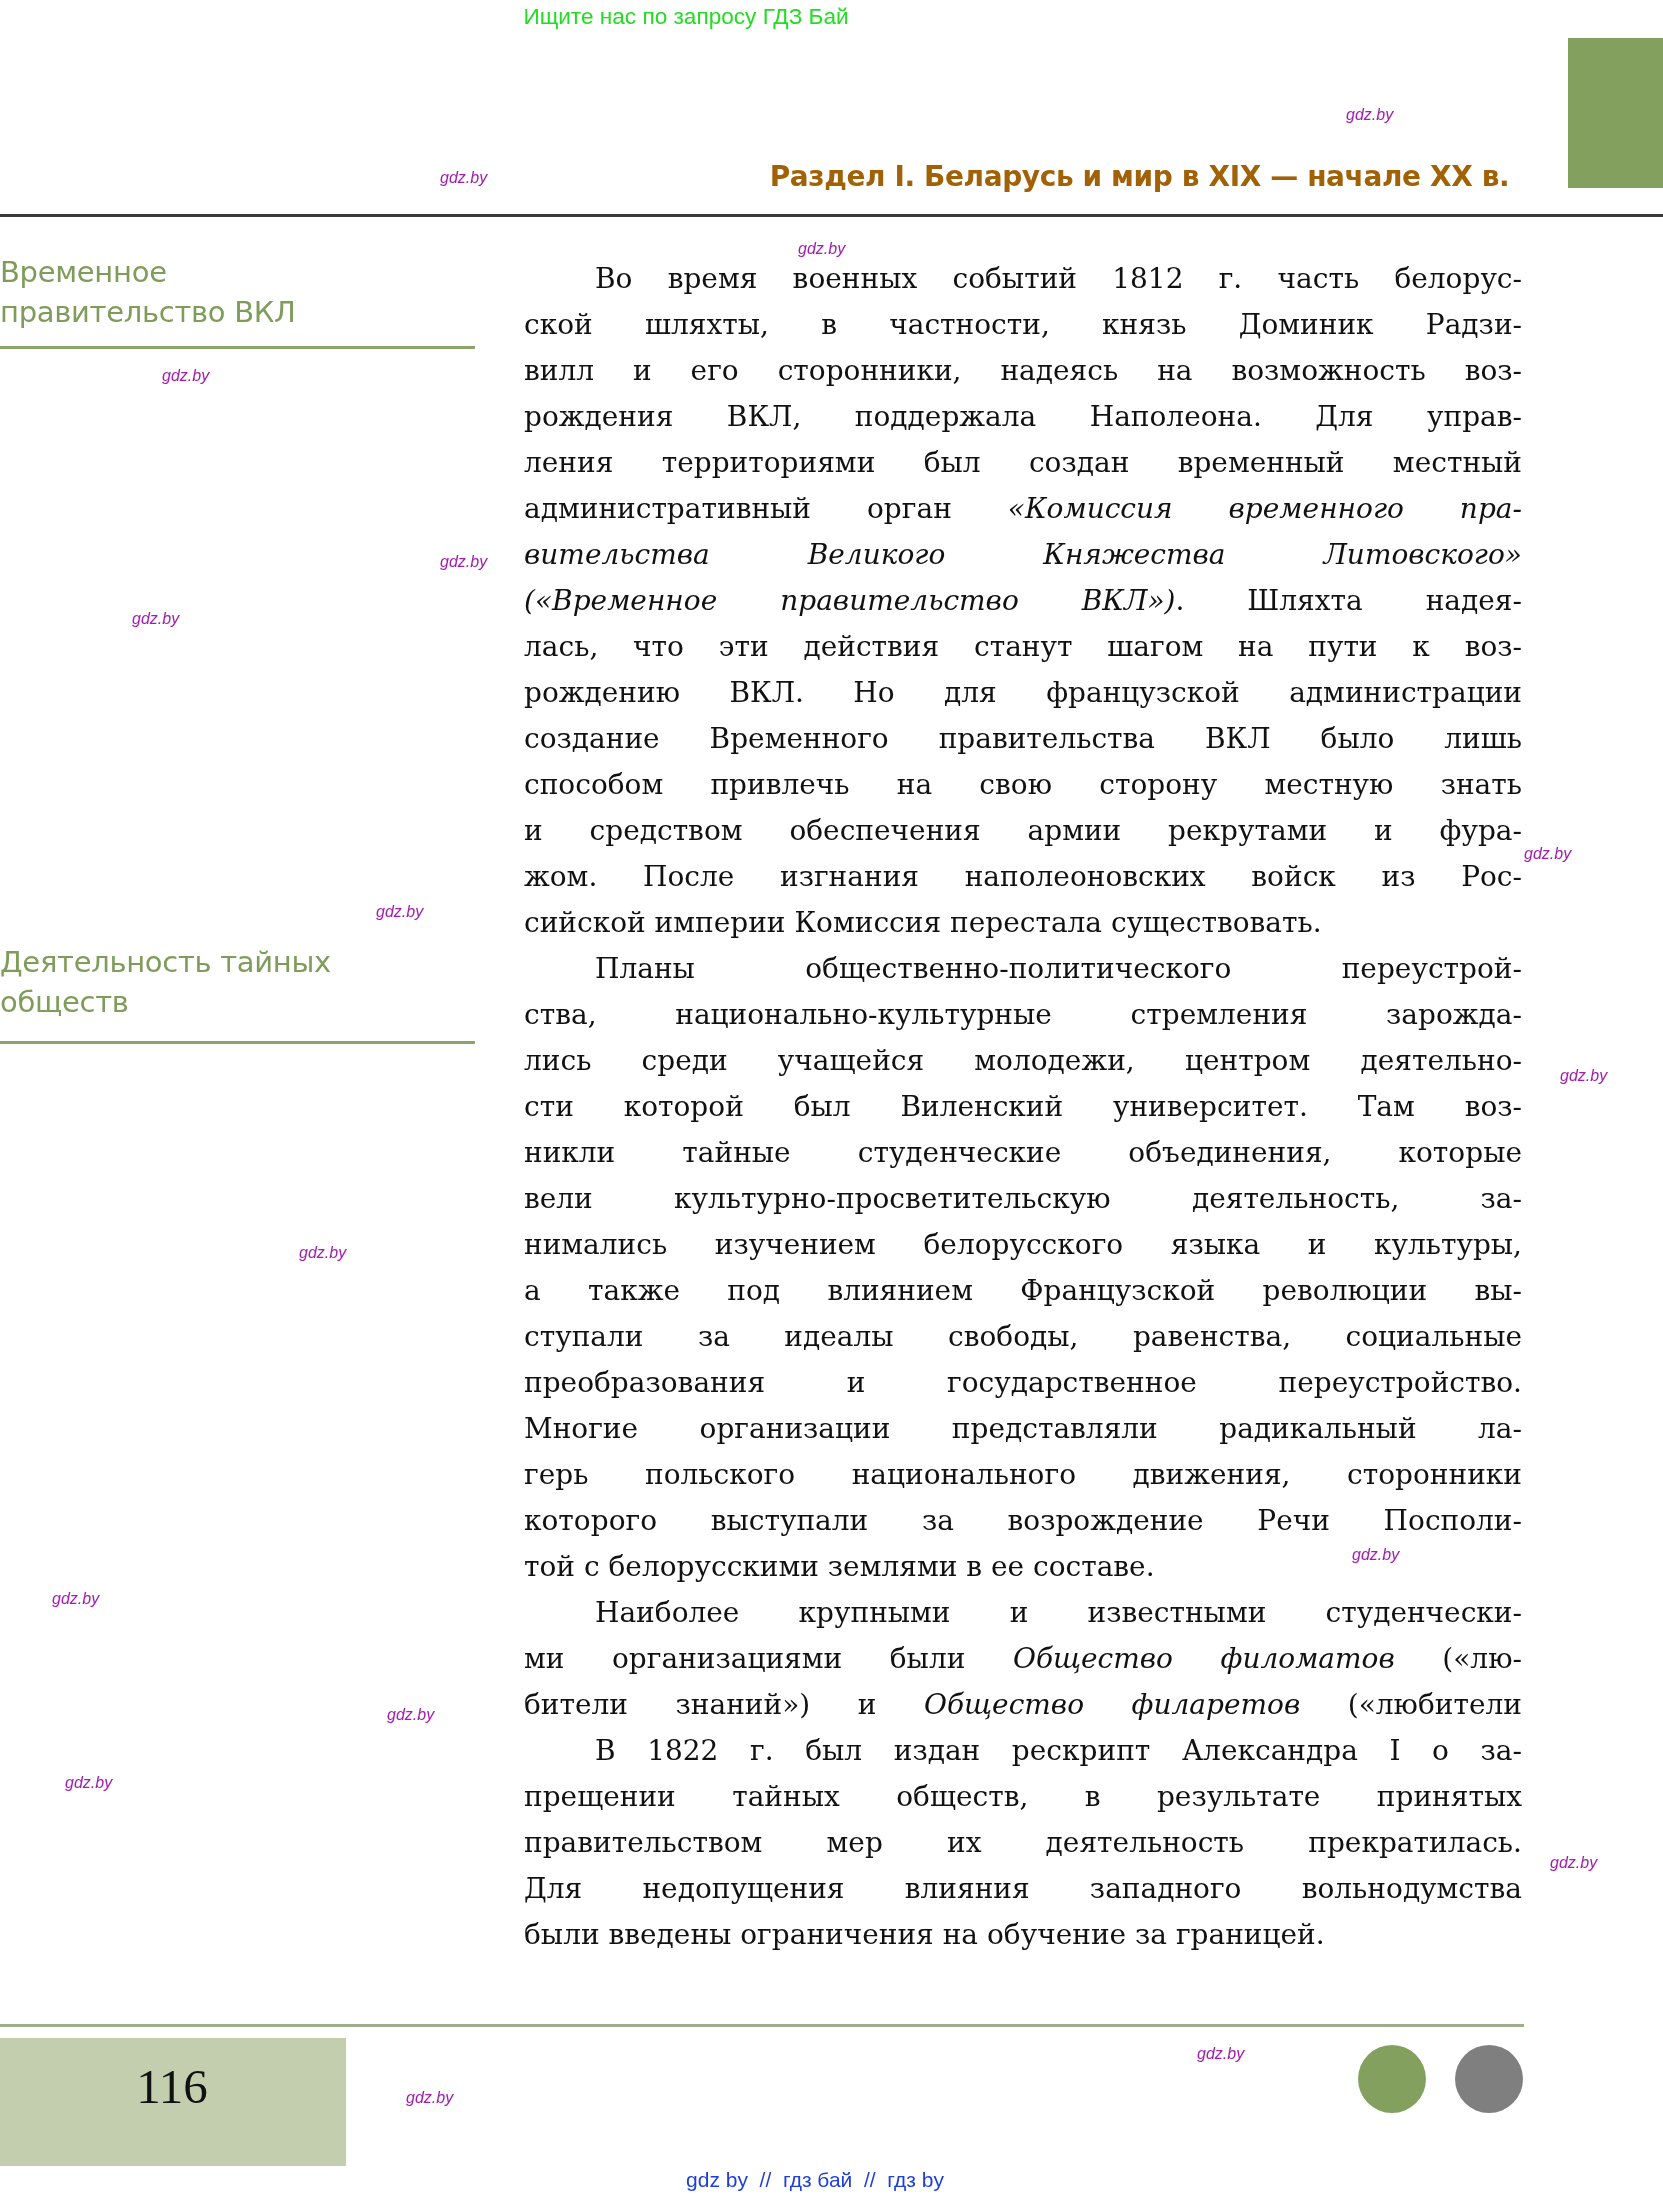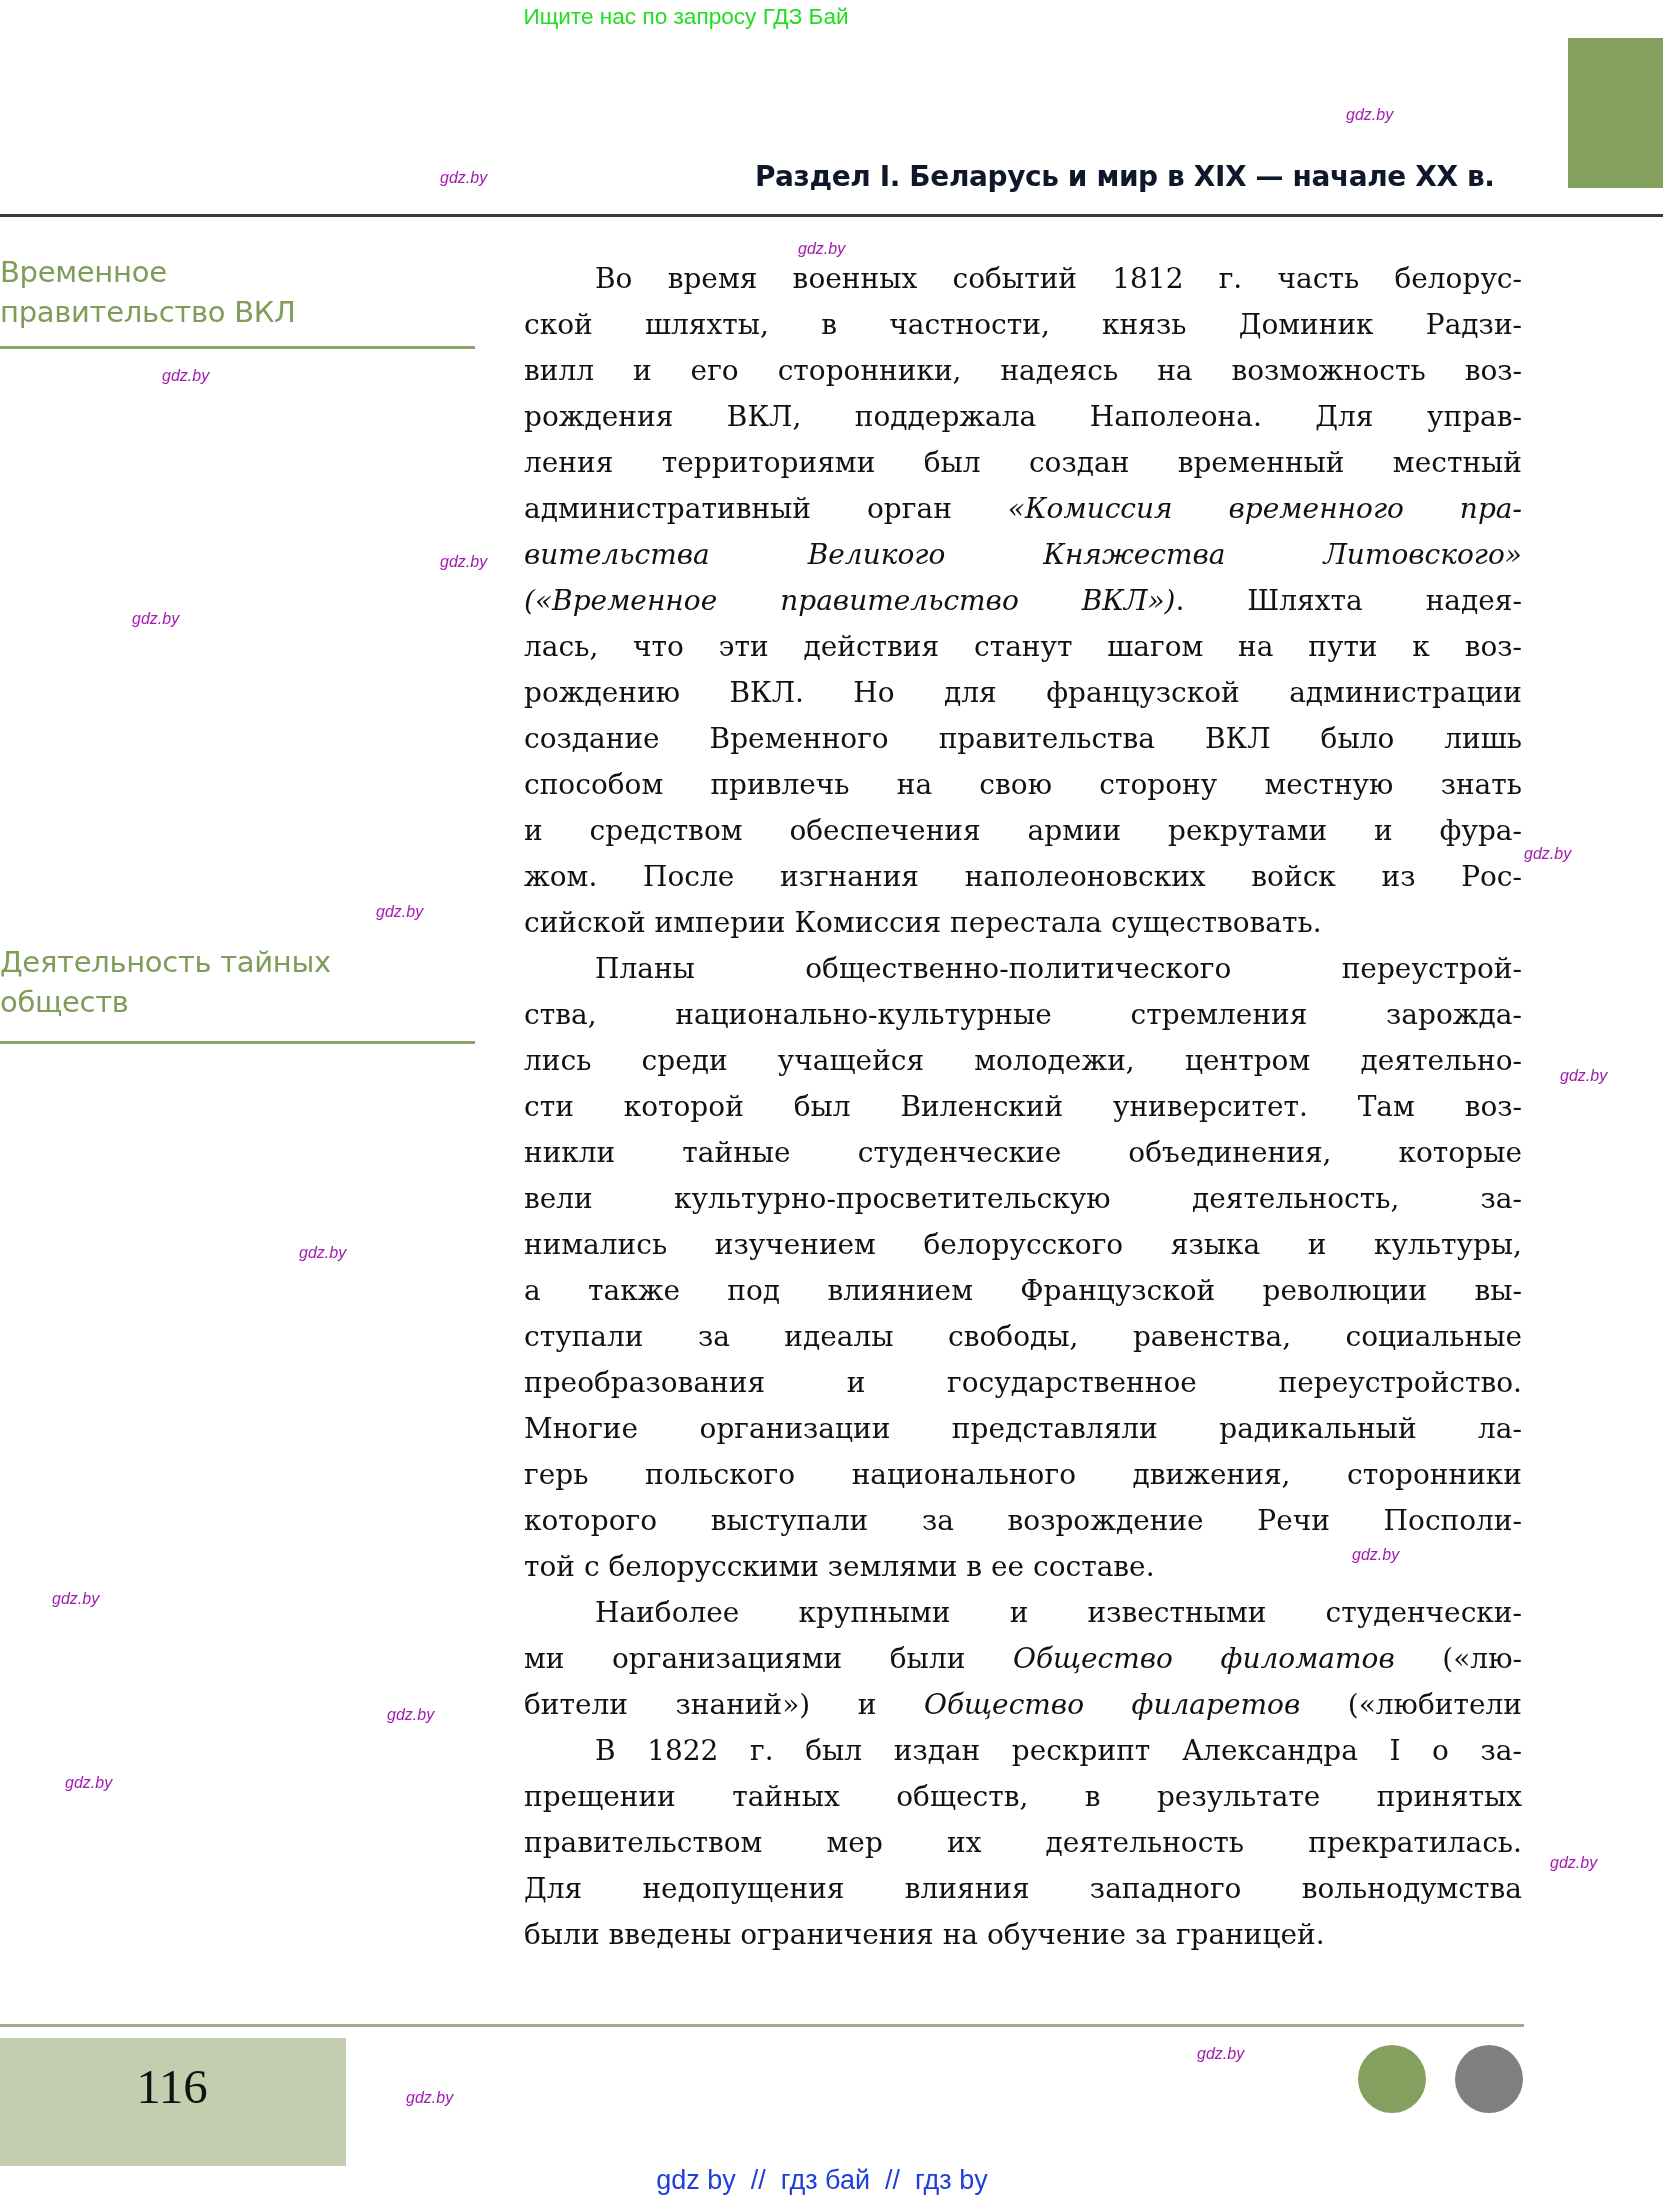--- a/index.html
+++ b/index.html
@@ -1,36 +1,36 @@
 <!DOCTYPE html>
 <html style="font-size:13.4px"><head>
 <meta charset="utf-8">
 <style>
   html, body { margin:0; padding:0; background:#ffffff; }
   body { width:1664px; height:2205px; position:relative; overflow:hidden; }
   .abs { position:absolute; }
   #banner { left:0; width:1372px; top:3.4px; text-align:center; font-family:"Liberation Sans", sans-serif; font-size:22.6px; color:#22dd22; line-height:28.5px; }
   #green-tab { left:1568px; top:38px; width:96px; height:150px; background:#84a05f; }
-  #running-head { left:755px; width:769px; top:158px; text-align:left; font-family:"DejaVu Sans", sans-serif; font-weight:bold; font-size:28px; color:#0f172a; line-height:37px; letter-spacing:-0.4px; }
+  #running-head { left:755px; width:769px; top:158px; text-align:center; font-family:"DejaVu Sans", sans-serif; font-weight:bold; font-size:28px; color:#a16207; line-height:37px; letter-spacing:-0.4px; }
   #head-rule { left:0; top:214px; width:1664px; height:2.5px; background:#3a3a3a; }
   .side-head { position:absolute; left:0; width:475px; font-family:"DejaVu Sans", sans-serif; font-size:29px; line-height:40px; color:#7f9c5a; letter-spacing:-0.3px; }
   .side-rule { position:absolute; left:0; width:475px; height:2.5px; background:#8aa46a; }
   #body-text { left:524px; top:256px; width:998px; font-family:"DejaVu Serif", serif; font-size:28px; line-height:46px; color:#111; }
   .ln { display:block; height:46px; white-space:nowrap; text-align:justify; text-align-last:justify; overflow:visible; }
   .ln.last { text-align-last:left; }
   .ln.ind { padding-left:71px; }
   .it { font-style:italic; }
   .wm { position:absolute; font-family:"Liberation Sans", sans-serif; font-size:16px; color:#a21caf; line-height:28.5px; white-space:nowrap;font-style:italic; }
   #foot-rule { left:0; top:2024px; width:1524px; height:3.4px; background:#9cae87; }
   #page-box { left:0; top:2038px; width:346px; height:128px; background:#c3ceae; }
   #page-num { left:0; width:344px; top:2059px; text-align:center; font-family:"Liberation Serif", serif; font-size:49px; line-height:55px; color:#111; }
   .dot { position:absolute; width:68px; height:68px; border-radius:50%; }
   #dot-green { left:1358px; top:2045px; background:#84a05f; }
   #dot-gray { left:1455px; top:2045px; background:#7f7f7f; }
-  #footer-links { left:0; width:1630px; top:2166px; text-align:center; font-family:"Liberation Sans", sans-serif; font-size:27px; color:#1f3fd8; line-height:28.5px; white-space:pre;padding-left:7px; }
+  #footer-links { left:0; width:1630px; top:2166px; text-align:center; font-family:"Liberation Sans", sans-serif; font-size:21px; color:#1f3fd8; line-height:28.5px; white-space:pre; }
 </style>
 </head>
 <body>
 
 <div class="abs" id="banner">Ищите нас по запросу ГДЗ Бай</div>
 
 <div class="abs" id="green-tab"></div>
 <div class="abs" id="running-head">Раздел I. Беларусь и мир в XIX — начале XX в.</div>
 <div class="abs" id="head-rule"></div>
 

